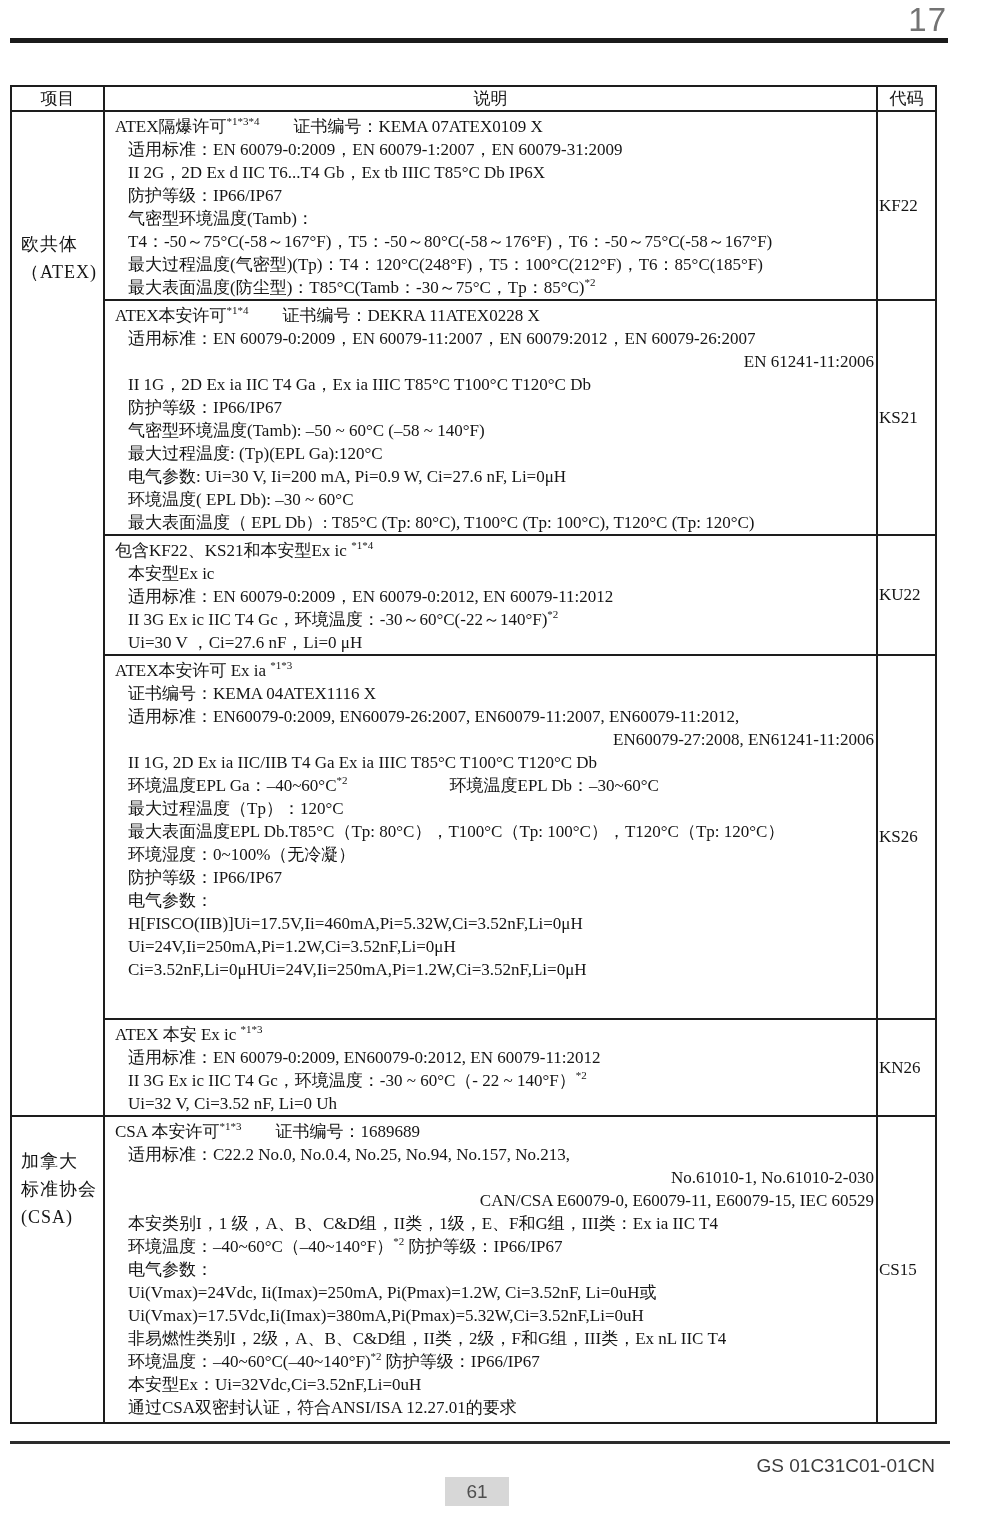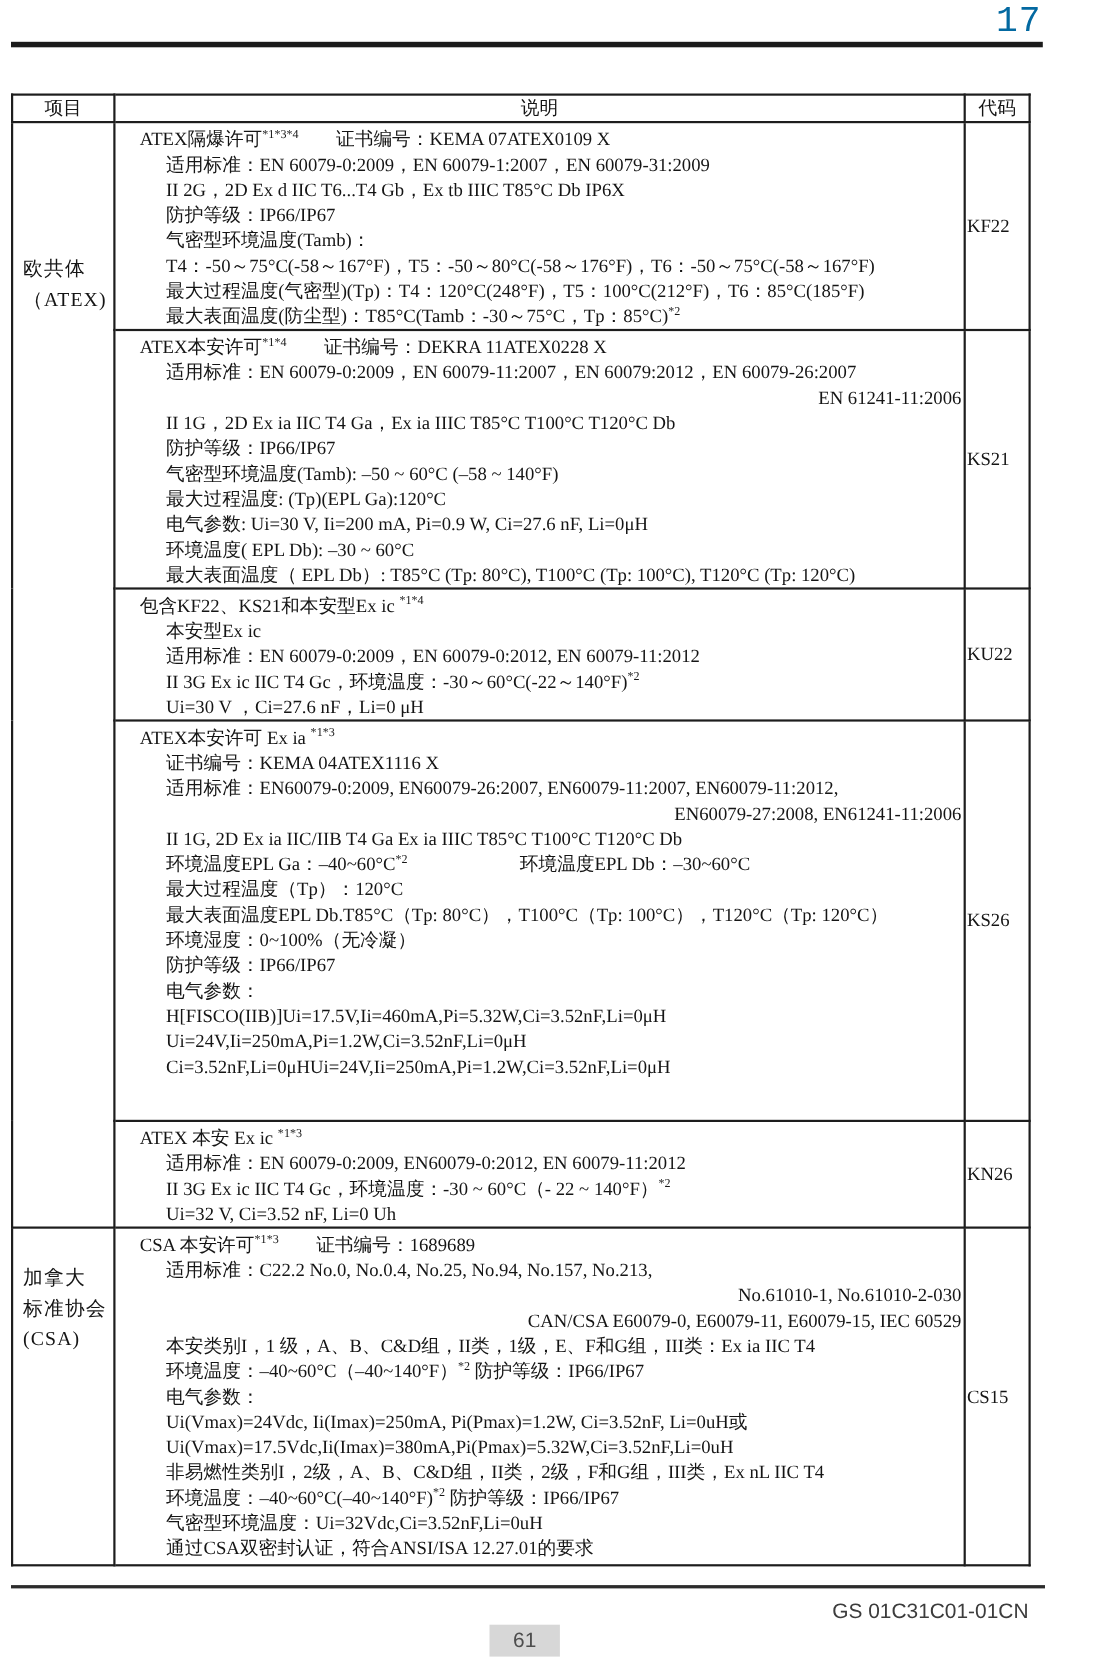--- a/index.html
+++ b/index.html
@@ -3,44 +3,44 @@
 <meta charset="utf-8">
 <style>
   html,body{margin:0;padding:0;}
   body{
     width:1000px;height:1516px;position:relative;background:#ffffff;
     font-family:"Liberation Serif","DejaVu Serif",serif;color:#151515;
     overflow:hidden;
   }
   .pageno-top{
     position:absolute;top:1px;right:53px;
-    font-family:Liberation Mono, monospace;
-    font-size:33px;color:#0369a1;letter-spacing:1px;
+    font-family:Liberation Sans, sans-serif;
+    font-size:33px;color:#737373;letter-spacing:1px;
   }
   .top-rule{position:absolute;left:10px;top:38px;width:938px;height:5px;background:#1b1b1b;}
 
   table.spec{
     position:absolute;left:10px;top:85px;
     border-collapse:collapse;table-layout:fixed;
   }
   .spec th,.spec td{border:2px solid #1d1d1d;}
   .spec th{
     font-weight:normal;font-size:17px;height:20px;text-align:center;
     padding:0;
   }
   .item-cell{
     vertical-align:top;font-size:18px;line-height:28px;
     padding-left:9px;letter-spacing:1px;
   }
   .item-cell.group-0{padding-top:118px;}
   .item-cell.group-1{padding-top:30px;}
   .desc-cell{vertical-align:top;padding:3px 2px 0 0;font-size:17px;}
   .line{line-height:23px;white-space:nowrap;}
-  .i0{padding-left:22px;}
-  .i1{padding-left:46px;}
+  .i0{padding-left:10px;}
+  .i1{padding-left:23px;}
   .i2{padding-left:140px;text-align:right;}
   sup{font-size:11px;line-height:0;}
   .code-cell{text-align:left;vertical-align:middle;font-size:17px;}
   
   tbody tr:nth-child(1){height:189px;}
   tbody tr:nth-child(2){height:229px;}
   tbody tr:nth-child(3){height:102px;}
   tbody tr:nth-child(4){height:364px;}
   tbody tr:nth-child(5){height:93px;}
   tbody tr:nth-child(6){height:307px;}
@@ -159,21 +159,21 @@
           <div class="line i1"><span>适用标准：C22.2 No.0,  No.0.4,  No.25,  No.94,  No.157, No.213,</span></div>
           <div class="line i2"><span>No.61010-1,  No.61010-2-030</span></div>
           <div class="line i2"><span>CAN/CSA E60079-0,  E60079-11,  E60079-15, IEC 60529</span></div>
           <div class="line i1"><span>本安类别I，1 级，A、B、C&amp;D组，II类，1级，E、F和G组，III类：Ex ia IIC T4</span></div>
           <div class="line i1"><span>环境温度：–40~60°C（–40~140°F）</span><sup>*2</sup><span> 防护等级：IP66/IP67</span></div>
           <div class="line i1"><span>电气参数：</span></div>
           <div class="line i1"><span>Ui(Vmax)=24Vdc, Ii(Imax)=250mA, Pi(Pmax)=1.2W, Ci=3.52nF, Li=0uH或</span></div>
           <div class="line i1"><span>Ui(Vmax)=17.5Vdc,Ii(Imax)=380mA,Pi(Pmax)=5.32W,Ci=3.52nF,Li=0uH</span></div>
           <div class="line i1"><span>非易燃性类别I，2级，A、B、C&amp;D组，II类，2级，F和G组，III类，Ex nL IIC T4</span></div>
           <div class="line i1"><span>环境温度：–40~60°C(–40~140°F)</span><sup>*2</sup><span> 防护等级：IP66/IP67</span></div>
-          <div class="line i1"><span>气密型环境温度：Ui=32Vdc,Ci=3.52nF,Li=0uH</span></div>
+          <div class="line i1"><span>本安型Ex：Ui=32Vdc,Ci=3.52nF,Li=0uH</span></div>
           <div class="line i1"><span>通过CSA双密封认证，符合ANSI/ISA 12.27.01的要求</span></div>
         </td>
         <td class="code-cell">CS15</td>
       </tr>
     </tbody>
 </table>
 
 <div class="bottom-rule"></div>
 <div class="doc-number">GS 01C31C01-01CN</div>
 <div class="pageno-bottom">61</div>

